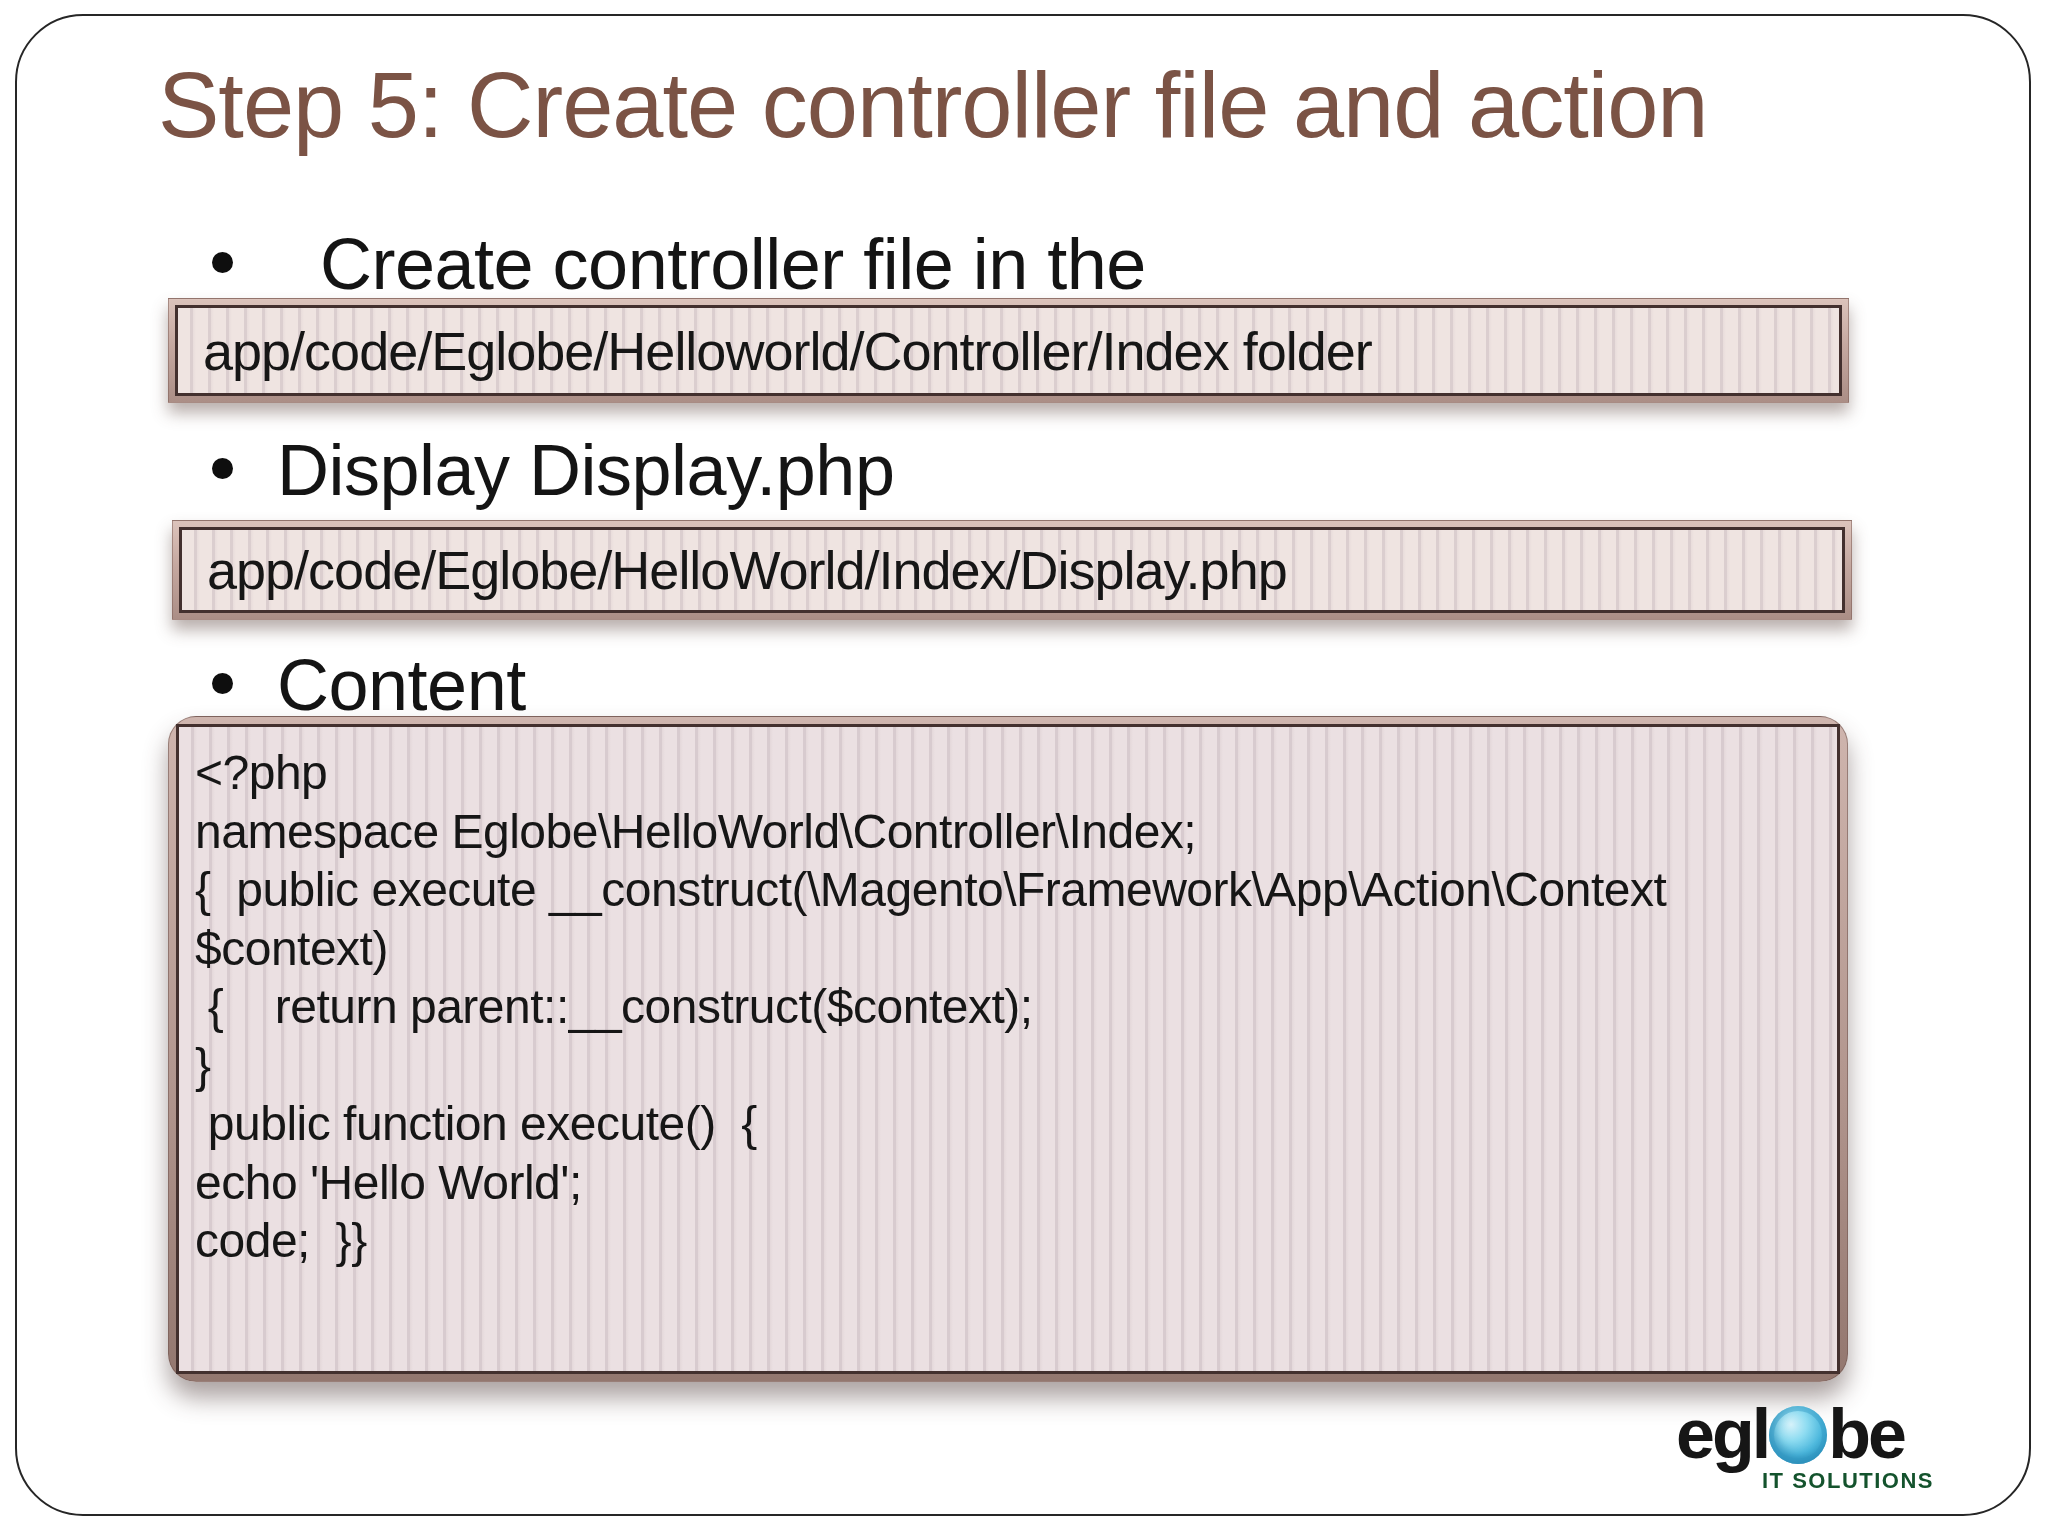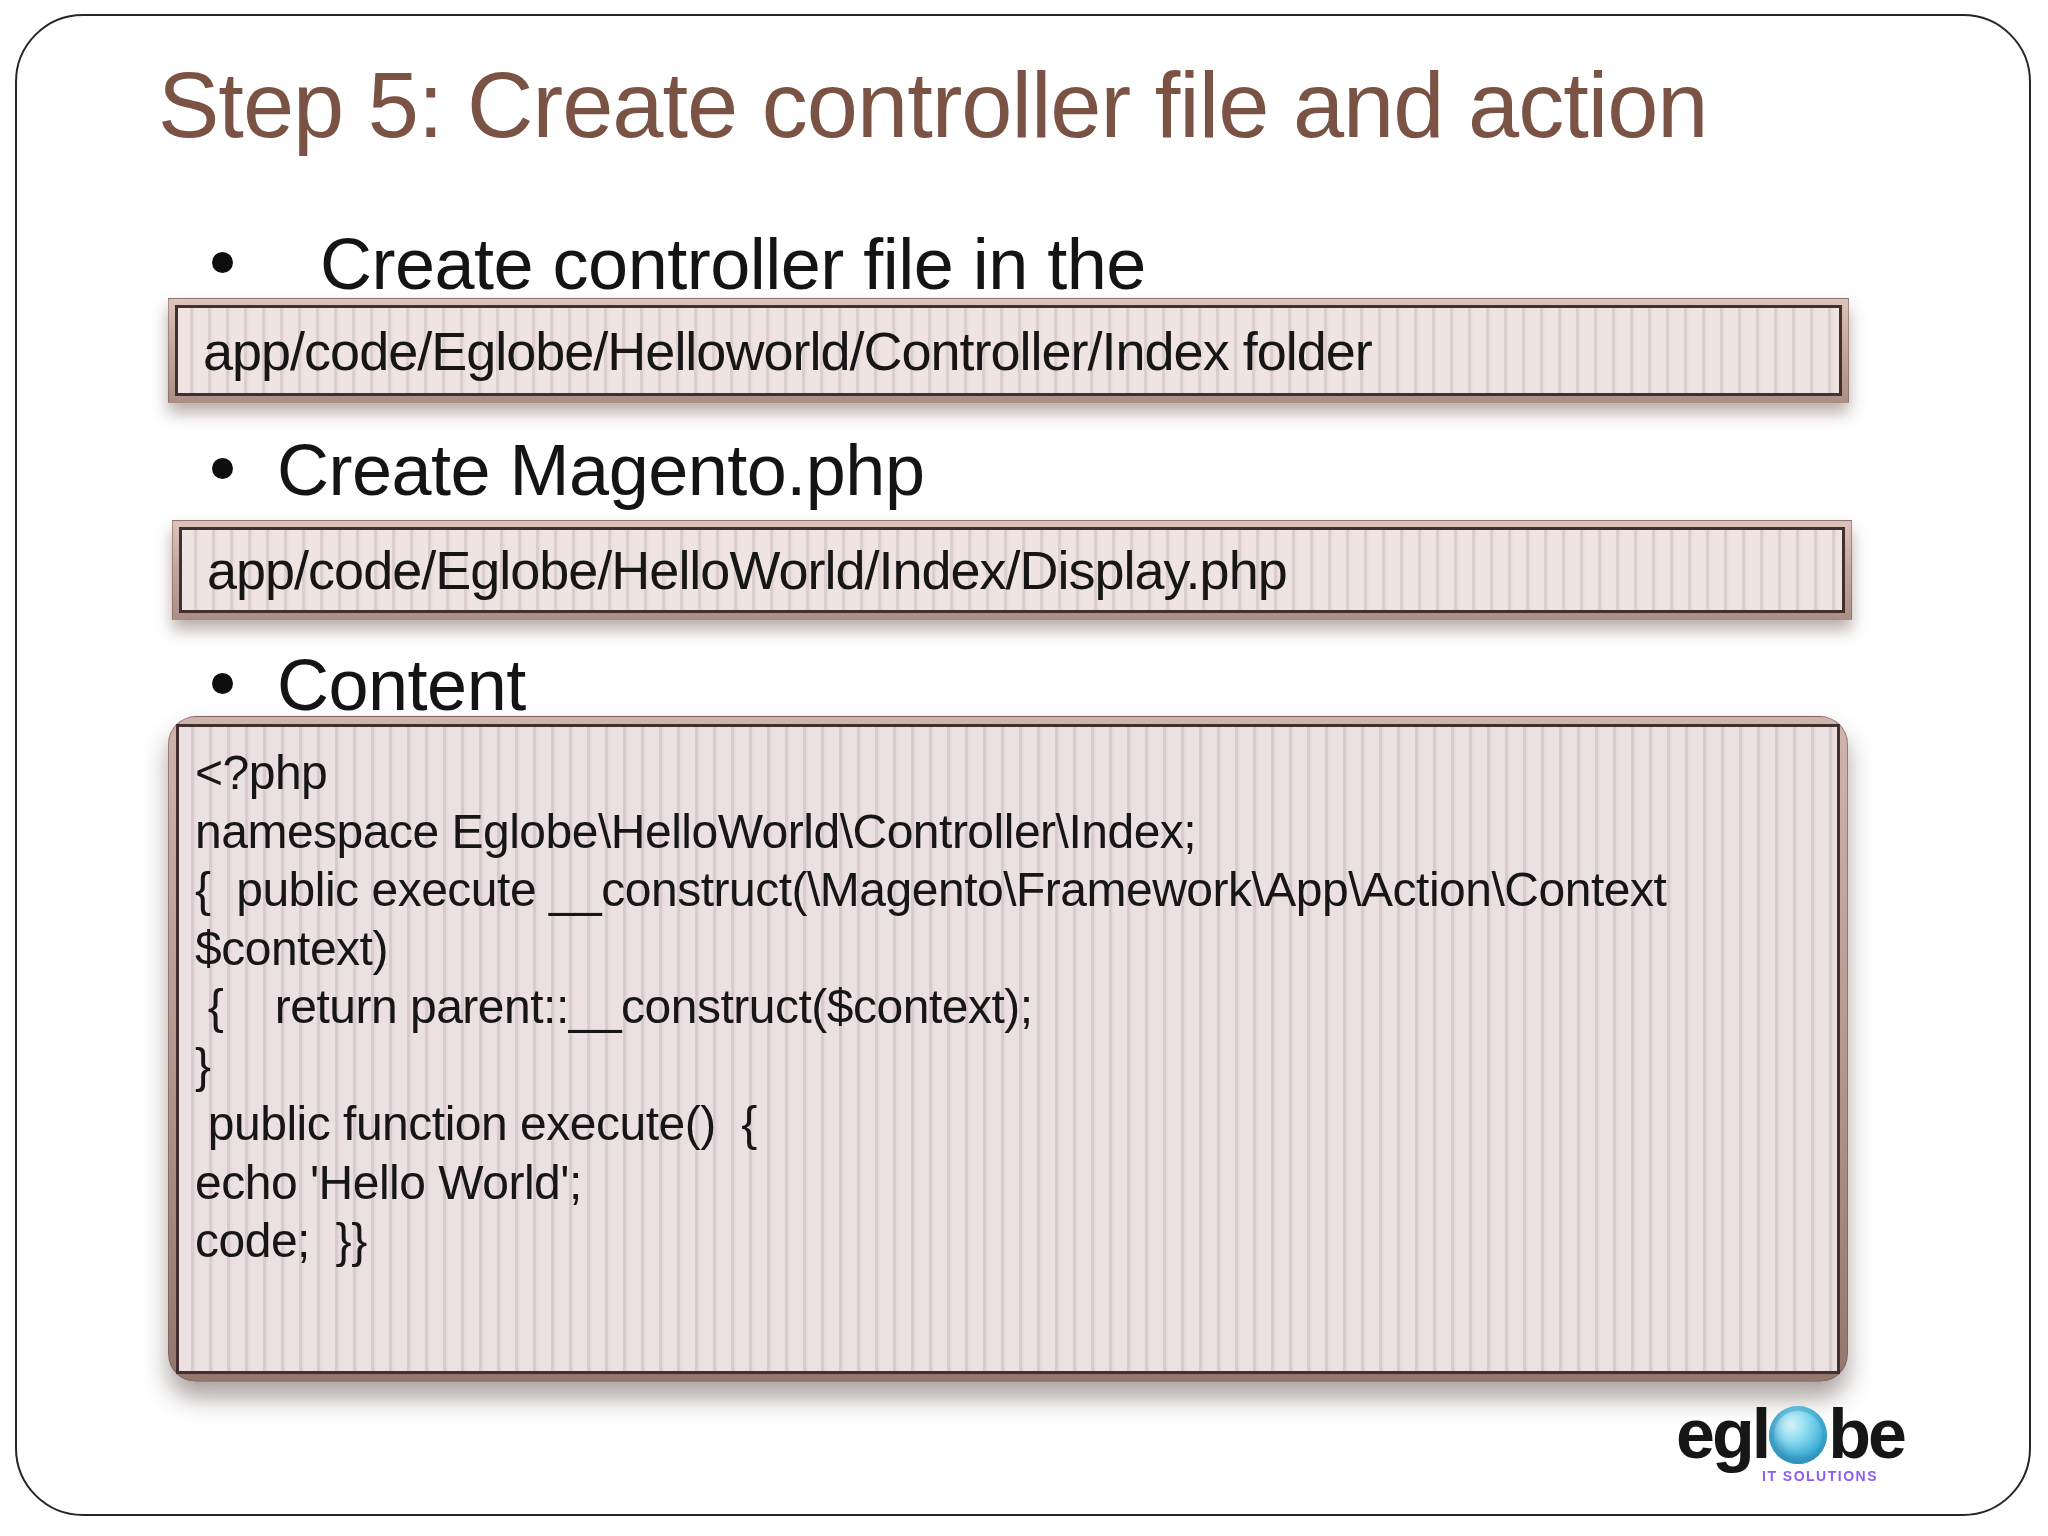--- a/index.html
+++ b/index.html
@@ -66,42 +66,42 @@
   }
   .globe{
     display:inline-block;width:58px;height:58px;border-radius:50%;
     vertical-align:-6px;margin:0 1px;
     background:
       radial-gradient(circle at 38% 32%, #d6f2fa 0%, #8edcf1 30%, #4db8dd 58%, #2f98c2 78%, #6fc9e4 100%);
     box-shadow:inset 0 0 0 5px rgba(52,152,196,.45), inset 6px -6px 10px rgba(30,120,165,.5);
   }
   .tagline{
     position:absolute;left:86px;top:84px;width:172px;
-    font-size:14px;font-weight:700;letter-spacing:1.5px;text-align:left;
-    color:#8b5cf6;white-space:nowrap;
+    font-size:22px;font-weight:700;letter-spacing:1.5px;text-align:right;
+    color:#14532d;white-space:nowrap;
   }
 </style>
 </head>
 <body>
 
 <div class="frame"></div>
 
 <h1 class="title">Step 5: Create controller file and action</h1>
 
 <span class="bullet-dot" style="left:212px;top:252px;"></span>
 <span class="bullet-text" style="left:320px;top:222px;">Create controller file in the</span>
 
 <div class="pathbox" style="left:168px;top:298px;width:1681px;height:105px;">
   <div class="inner">
     <span class="path-text">app/code/Eglobe/Helloworld/Controller/Index folder</span>
   </div>
 </div>
 
 <span class="bullet-dot" style="left:212px;top:458px;"></span>
-<span class="bullet-text" style="left:277px;top:428px;">Create Magento.php</span>
+<span class="bullet-text" style="left:277px;top:428px;">Display Display.php</span>
 
 <div class="pathbox" style="left:172px;top:520px;width:1680px;height:100px;">
   <div class="inner">
     <span class="path-text">app/code/Eglobe/HelloWorld/Index/Display.php</span>
   </div>
 </div>
 
 <span class="bullet-dot" style="left:212px;top:673px;"></span>
 <span class="bullet-text" style="left:277px;top:643px;">Content</span>
 

